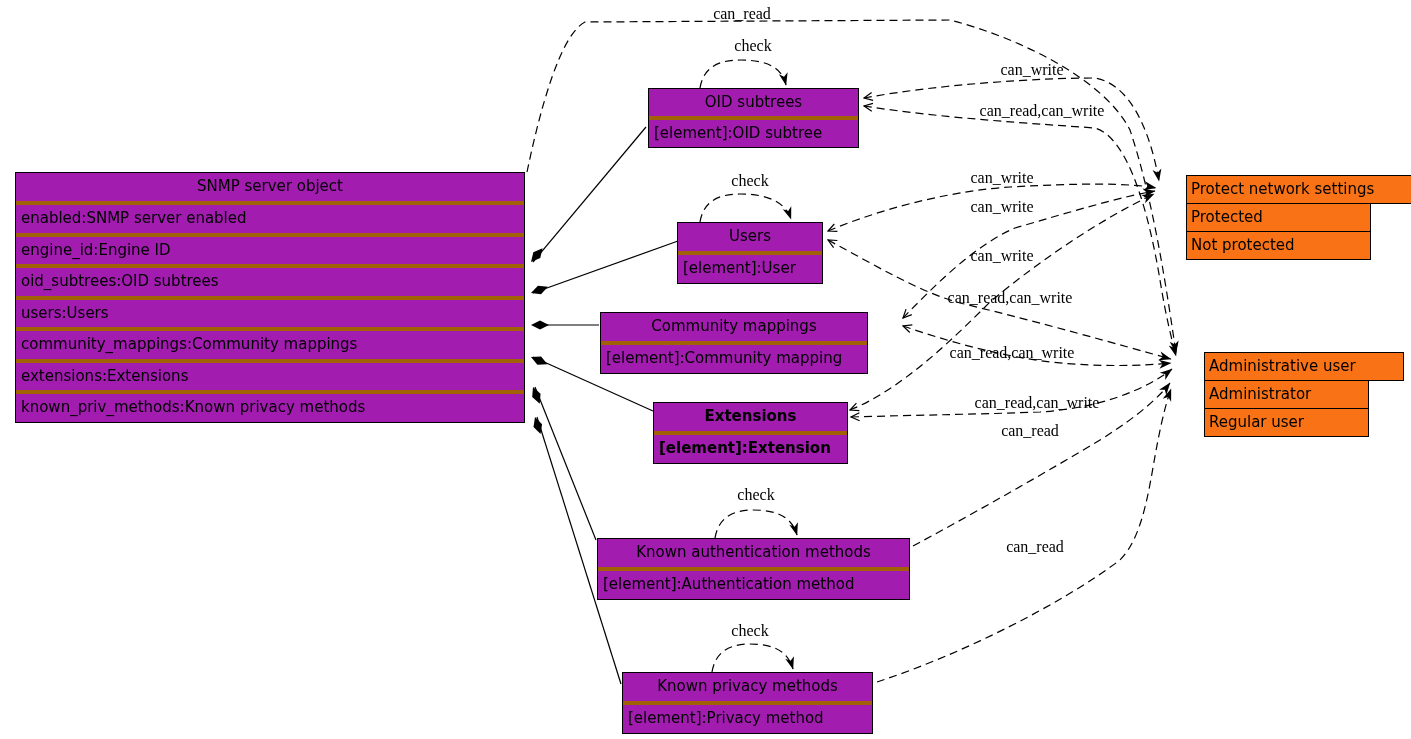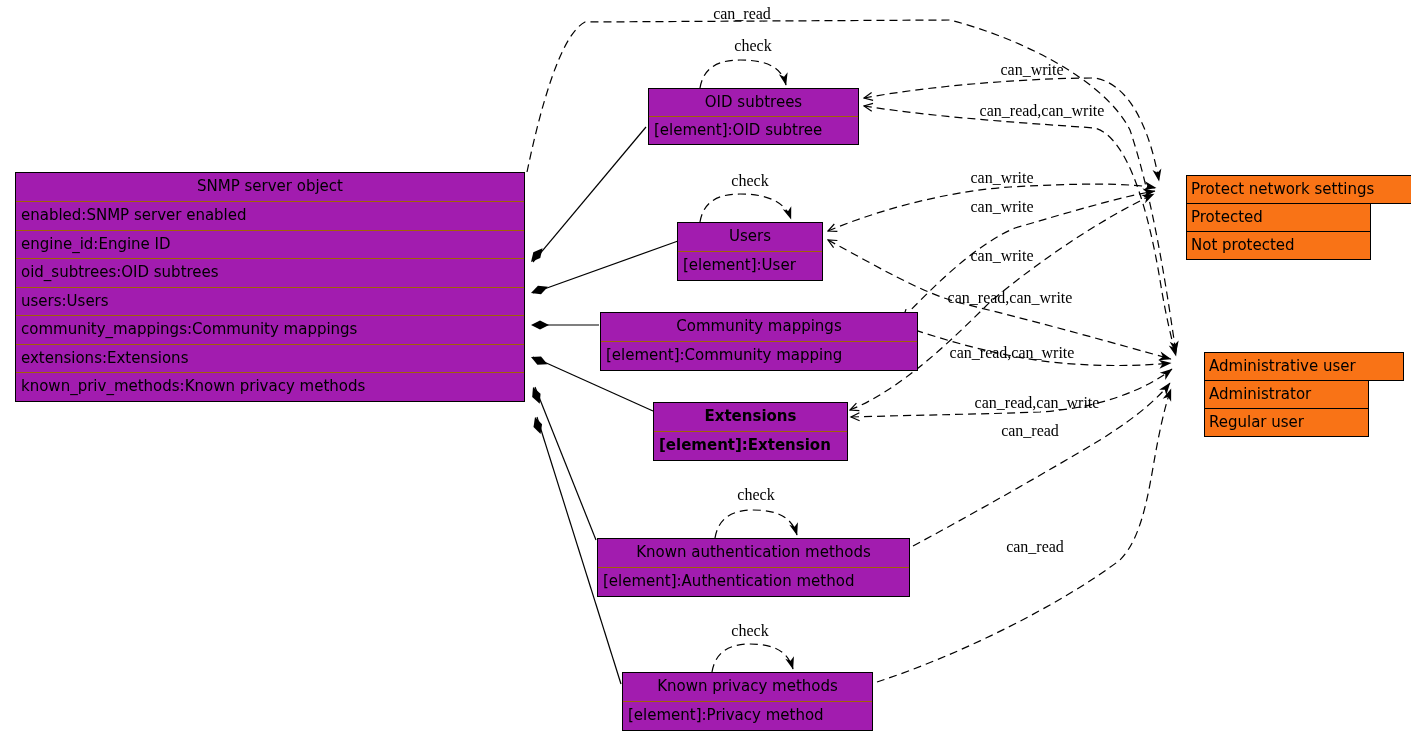--- a/index.html
+++ b/index.html
@@ -1,21 +1,21 @@
 <!DOCTYPE html>
 <html><head>
 <meta charset="utf-8">
 <style>
   html,body{margin:0;padding:0;background:#ffffff;}
   #stage{position:relative;width:1411px;height:739px;background:#ffffff;overflow:hidden;
          font-family:"DejaVu Sans","Liberation Sans",sans-serif;color:#000;}
   svg{position:absolute;left:0;top:0;}
   .node{position:absolute;border:1px solid #000;background:#a21caf;box-sizing:border-box;font-size:15px;}
   .t{height:28px;line-height:27px;text-align:center;overflow:hidden;white-space:nowrap;}
-  .r{height:28px;line-height:27px;border-top:1px solid #a16207;padding-left:5px;
+  .r{height:28px;line-height:27px;border-top:4px solid #a16207;padding-left:5px;
      overflow:hidden;white-space:nowrap;text-align:left;}
   .stack{position:absolute;}
   .sr{border:1px solid #000;background:#f97316;box-sizing:border-box;height:29px;line-height:27px;
       padding-left:4px;font-size:15px;white-space:nowrap;overflow:hidden;margin-top:-1px;margin-left:24px;}
   .edgelabel{font-family:"Liberation Serif","DejaVu Serif",serif;font-size:16px;fill:#000;}
 </style>
 </head>
 <body>
 
 <div id="stage">
@@ -112,21 +112,21 @@
   <div class="node" style="left:648px;top:88px;width:211px;">
     <div class="t" style="height:27px;line-height:26px">OID subtrees</div>
     <div class="r" style="height:27px;line-height:26px">[element]:OID subtree</div>
   </div>
 
   <div class="node" style="left:677px;top:222px;width:146px;">
     <div class="t">Users</div>
     <div class="r">[element]:User</div>
   </div>
 
-  <div class="node" style="left:600px;top:312px;width:318px;">
+  <div class="node" style="left:600px;top:312px;width:268px;">
     <div class="t">Community mappings</div>
     <div class="r">[element]:Community mapping</div>
   </div>
 
   <div class="node" style="left:653px;top:402px;width:195px;font-weight:bold;">
     <div class="t">Extensions</div>
     <div class="r">[element]:Extension</div>
   </div>
 
   <div class="node" style="left:597px;top:538px;width:313px;">

